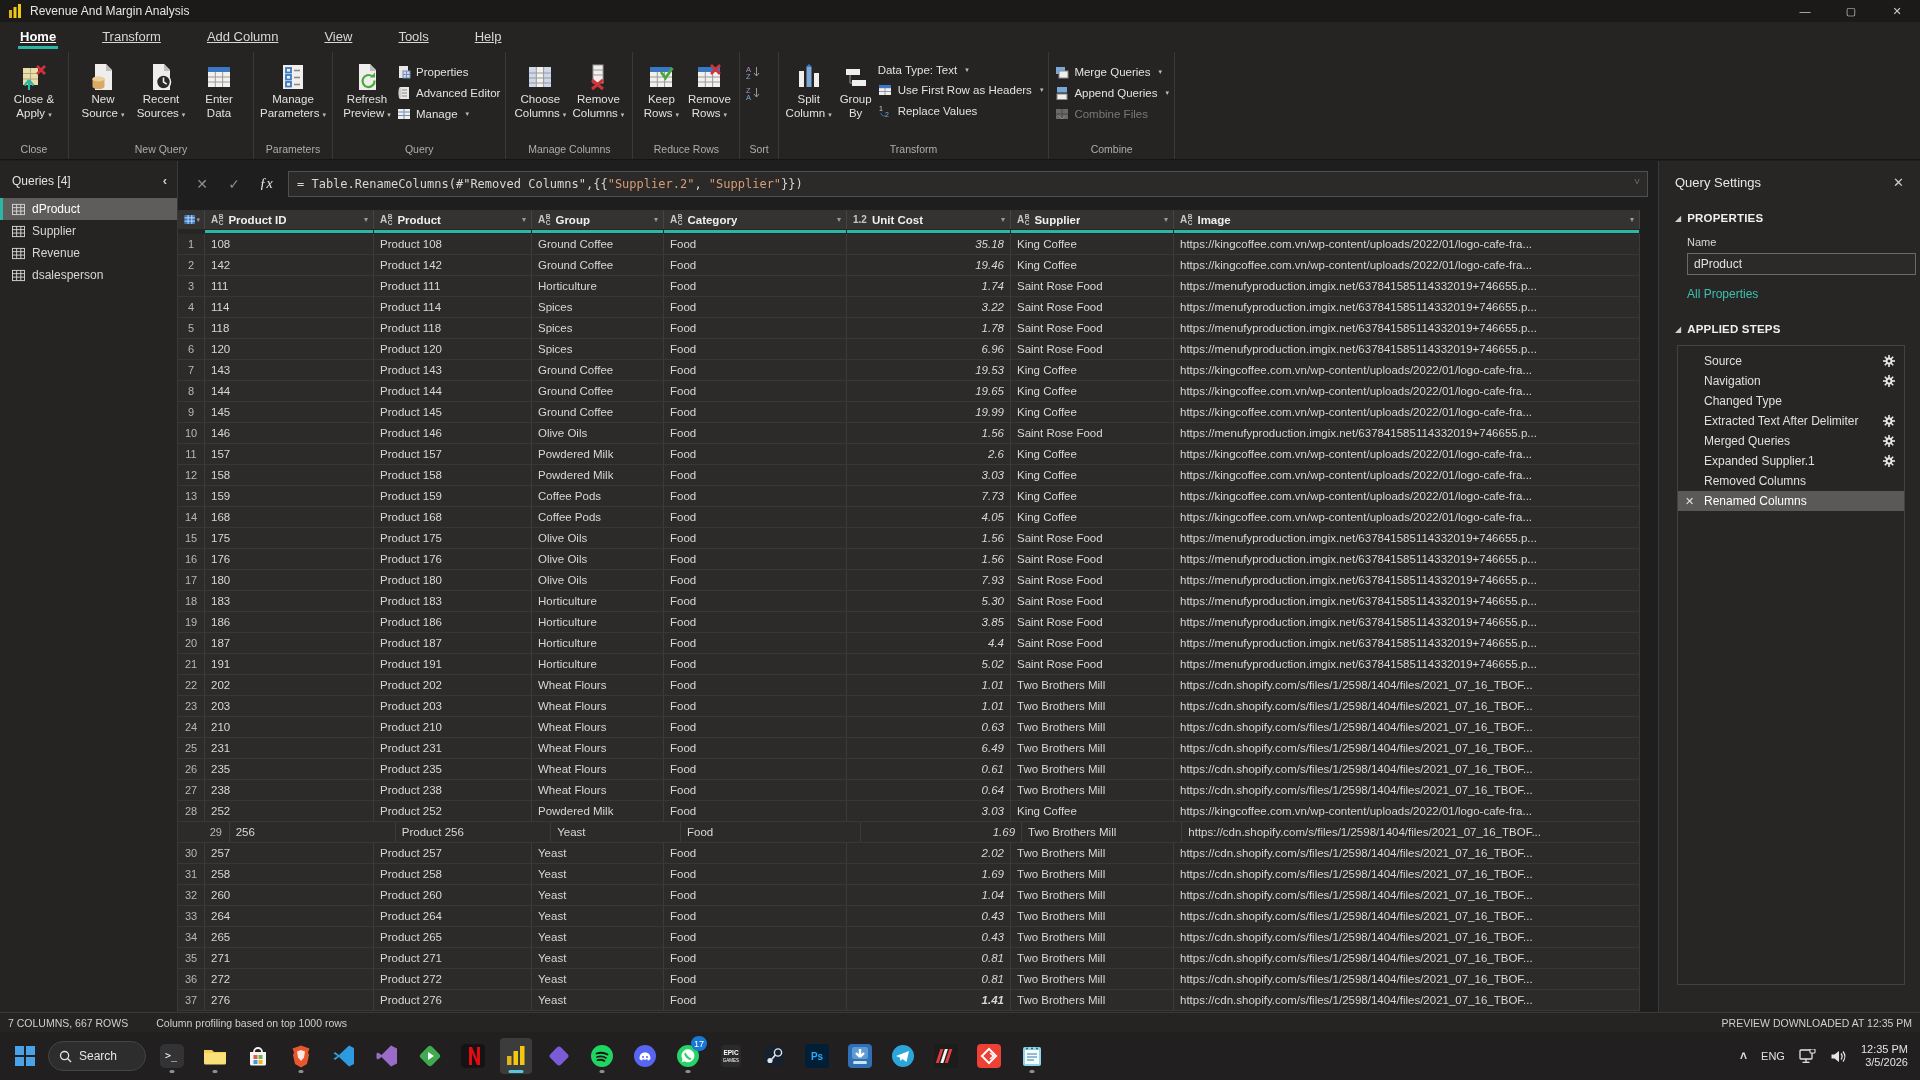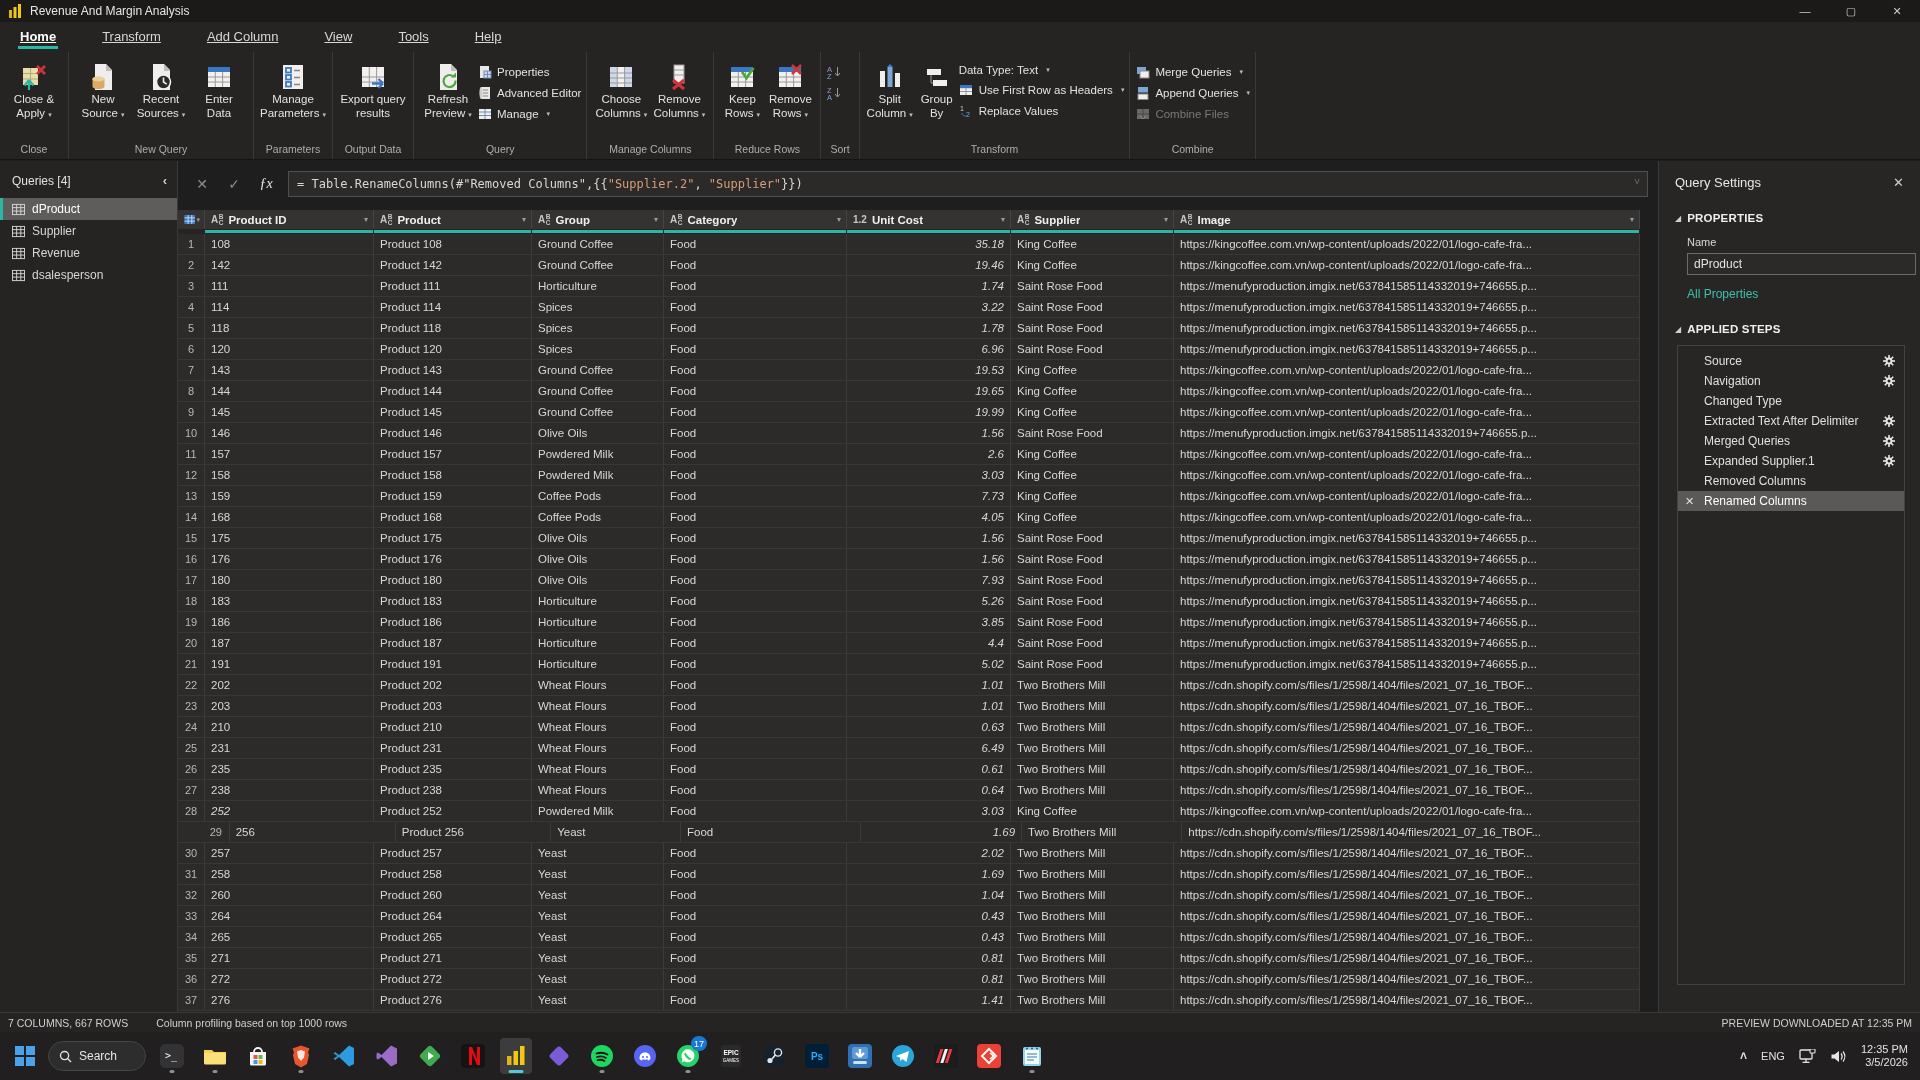--- a/index.html
+++ b/index.html
@@ -246,41 +246,20 @@
               </svg>
             </div>
             <div class="rlab">Manage</div>
             <div class="rlab">Parameters<span class="chev">▾</span></div>
           </div>
         </div>
         <div class="rgroup-label">Parameters</div>
       </div>
       <div class="rgroup">
         <div class="rbtns">
-          <div class="rbtn-large" style="width: 70px;">
-            <div class="ric">
-              <svg width="28" height="28" viewBox="0 0 28 28">
-                <rect x="3" y="4" width="22" height="20" fill="#f2f1ef"></rect>
-                <g stroke="#9a9998" stroke-width="1">
-                  <line x1="3" y1="14" x2="25" y2="14"></line>
-                  <line x1="3" y1="19" x2="25" y2="19"></line>
-                  <line x1="10.3" y1="4" x2="10.3" y2="24"></line>
-                  <line x1="17.6" y1="4" x2="17.6" y2="24"></line>
-                </g>
-                <path d="M13 20.5h11m0 0l-4.5-4.5m4.5 4.5L19.5 25" stroke="#3b78c3" stroke-width="2.4" fill="none"></path>
-              </svg>
-            </div>
-            <div class="rlab">Export query</div>
-            <div class="rlab">results</div>
-          </div>
-        </div>
-        <div class="rgroup-label">Output Data</div>
-      </div>
-      <div class="rgroup">
-        <div class="rbtns">
           <div class="rbtn-large">
             <div class="ric">
               <svg width="28" height="28" viewBox="0 0 28 28">
                 <path d="M6 1h11l6 6v20H6z" fill="#efeeec"></path>
                 <path d="M17 1v7h6z" fill="#bdbcba"></path>
                 <path d="M21.5 17.5a6 6 0 11-2.3-4.2" stroke="#4ba83d" stroke-width="2.2" fill="none"></path>
                 <path d="M22 9.5v5h-5z" fill="#4ba83d"></path>
               </svg>
             </div>
             <div class="rlab">Refresh</div>
@@ -847,21 +826,21 @@
             <div class="td num" style="width: 164px;">7.93</div>
             <div class="td" style="width: 163px;">Saint Rose Food</div>
             <div class="td" style="width: 466px;">https://menufyproduction.imgix.net/637841585114332019+746655.p...</div>
           </div>
           <div class="trow">
             <div class="td rownum" style="width: 27px;">18</div>
             <div class="td" style="width: 169px;">183</div>
             <div class="td" style="width: 158px;">Product 183</div>
             <div class="td" style="width: 132px;">Horticulture</div>
             <div class="td" style="width: 183px;">Food</div>
-            <div class="td num" style="width: 164px;">5.26</div>
+            <div class="td num" style="width: 164px;">5.30</div>
             <div class="td" style="width: 163px;">Saint Rose Food</div>
             <div class="td" style="width: 466px;">https://menufyproduction.imgix.net/637841585114332019+746655.p...</div>
           </div>
           <div class="trow">
             <div class="td rownum" style="width: 27px;">19</div>
             <div class="td" style="width: 169px;">186</div>
             <div class="td" style="width: 158px;">Product 186</div>
             <div class="td" style="width: 132px;">Horticulture</div>
             <div class="td" style="width: 183px;">Food</div>
             <div class="td num" style="width: 164px;">3.85</div>
@@ -943,21 +922,21 @@
             <div class="td" style="width: 169px;">238</div>
             <div class="td" style="width: 158px;">Product 238</div>
             <div class="td" style="width: 132px;">Wheat Flours</div>
             <div class="td" style="width: 183px;">Food</div>
             <div class="td num" style="width: 164px;">0.64</div>
             <div class="td" style="width: 163px;">Two Brothers Mill</div>
             <div class="td" style="width: 466px;">https://cdn.shopify.com/s/files/1/2598/1404/files/2021_07_16_TBOF...</div>
           </div>
           <div class="trow">
             <div class="td rownum" style="width: 27px;">28</div>
-            <div class="td" style="width: 169px; font-style: italic;">252</div>
+            <div class="td" style="width: 169px;">252</div>
             <div class="td" style="width: 158px;">Product 252</div>
             <div class="td" style="width: 132px;">Powdered Milk</div>
             <div class="td" style="width: 183px;">Food</div>
             <div class="td num" style="width: 164px;">3.03</div>
             <div class="td" style="width: 163px;">King Coffee</div>
             <div class="td" style="width: 466px;">https://kingcoffee.com.vn/wp-content/uploads/2022/01/logo-cafe-fra...</div>
           </div>
           <div class="trow">
             <div class="td rownum" style="width: 27px; margin-left: 25px;">29</div>
             <div class="td" style="width: 169px;">256</div>
@@ -1037,21 +1016,21 @@
             <div class="td num" style="width: 164px;">0.81</div>
             <div class="td" style="width: 163px;">Two Brothers Mill</div>
             <div class="td" style="width: 466px;">https://cdn.shopify.com/s/files/1/2598/1404/files/2021_07_16_TBOF...</div>
           </div>
           <div class="trow">
             <div class="td rownum" style="width: 27px;">37</div>
             <div class="td" style="width: 169px; text-align: right;">276</div>
             <div class="td" style="width: 158px;">Product 276</div>
             <div class="td" style="width: 132px;">Yeast</div>
             <div class="td" style="width: 183px;">Food</div>
-            <div class="td num" style="width: 164px;">1.41</div>
+            <div class="td num" style="width: 164px; font-weight: bold;">1.41</div>
             <div class="td" style="width: 163px;">Two Brothers Mill</div>
             <div class="td" style="width: 466px;">https://cdn.shopify.com/s/files/1/2598/1404/files/2021_07_16_TBOF...</div>
           </div>
         </div>
     </div>
 
     <div id="vscroll">
       <div class="arr" style="top:3px">▲</div>
       <div class="thumb"></div>
       <div class="arr" style="bottom:26px">▼</div>

